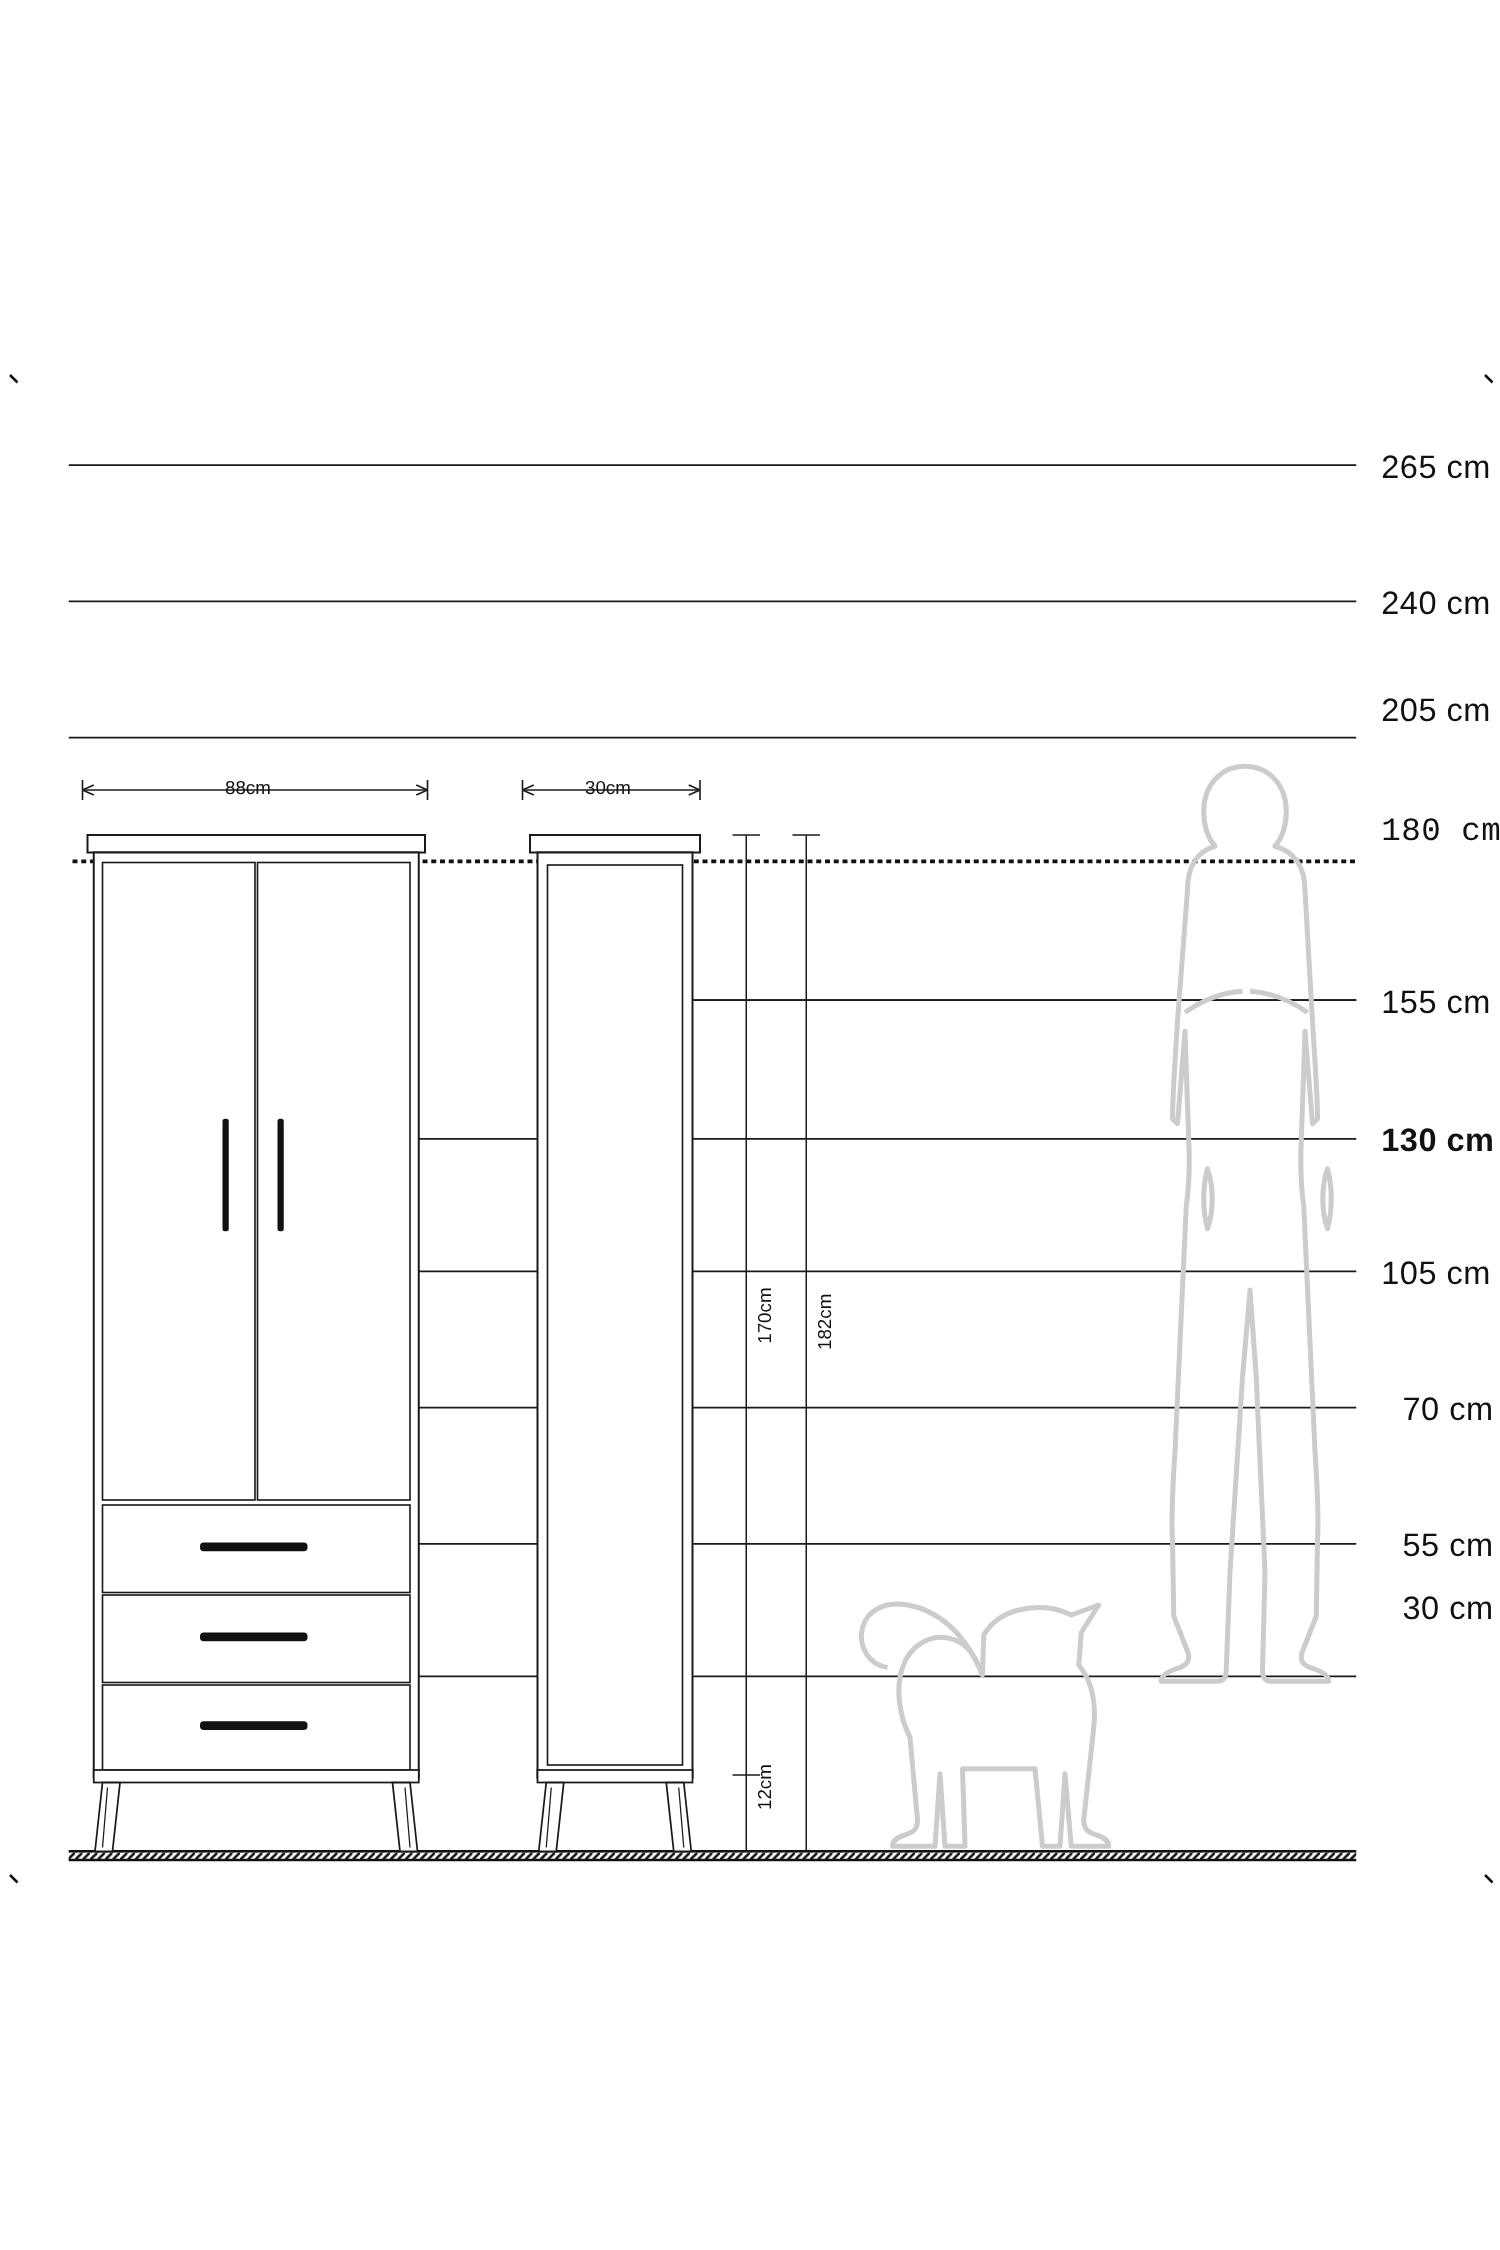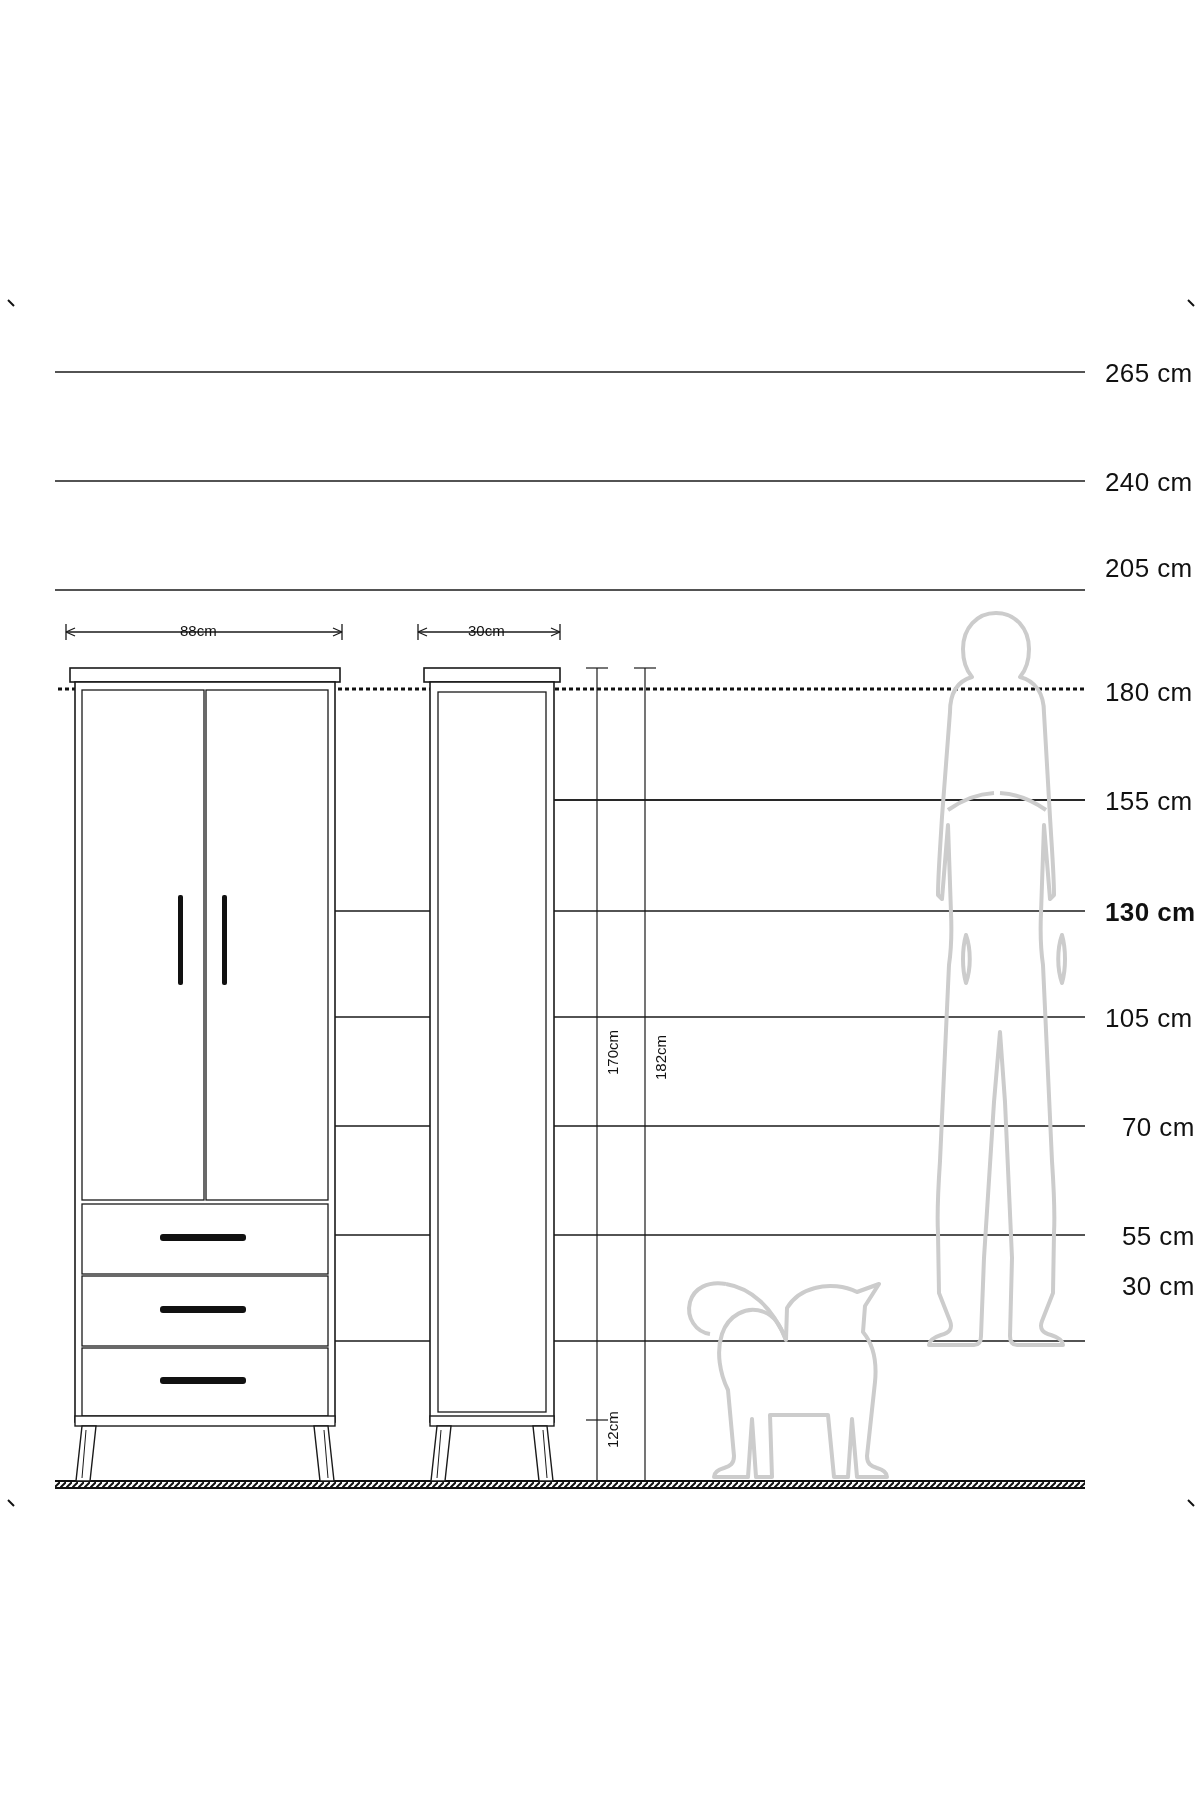--- a/index.html
+++ b/index.html
@@ -210,21 +210,21 @@
       <line x1="8" y1="300" x2="14" y2="306"></line>
       <line x1="1188" y1="300" x2="1194" y2="306"></line>
       <line x1="8" y1="1500" x2="14" y2="1506"></line>
       <line x1="1188" y1="1500" x2="1194" y2="1506"></line>
     </g>
   </svg>
 
   <div class="scale-label" style="left:1105px; top:358px; transform:translateX(-0px);"><span>265 cm</span></div>
   <div class="scale-label" style="left:1105px; top:467px;"><span>240 cm</span></div>
   <div class="scale-label" style="left:1105px; top:553px;"><span>205 cm</span></div>
-  <div class="scale-label" style="left:1105px; top:677px;"><span>180 cm</span></div>
+  <div class="scale-label" style="left:1105px; top:650px;font-family:Liberation Mono, monospace;"><span>180 cm</span></div>
   <div class="scale-label" style="left:1105px; top:786px;"><span>155 cm</span></div>
   <div class="scale-label" style="left:1105px; top:897px;font-weight:bold;"><span>130 cm</span></div>
   <div class="scale-label" style="left:1105px; top:1003px;"><span>105 cm</span></div>
   <div class="scale-label" style="left:1122px; top:1112px;"><span>70 cm</span></div>
   <div class="scale-label" style="left:1122px; top:1221px;"><span>55 cm</span></div>
   <div class="scale-label" style="left:1122px; top:1271px;"><span>30 cm</span></div>
 
   <div class="dim-label" style="left:180px; top:622px;"><span>88cm</span></div>
   <div class="dim-label" style="left:468px; top:622px;"><span>30cm</span></div>
 

